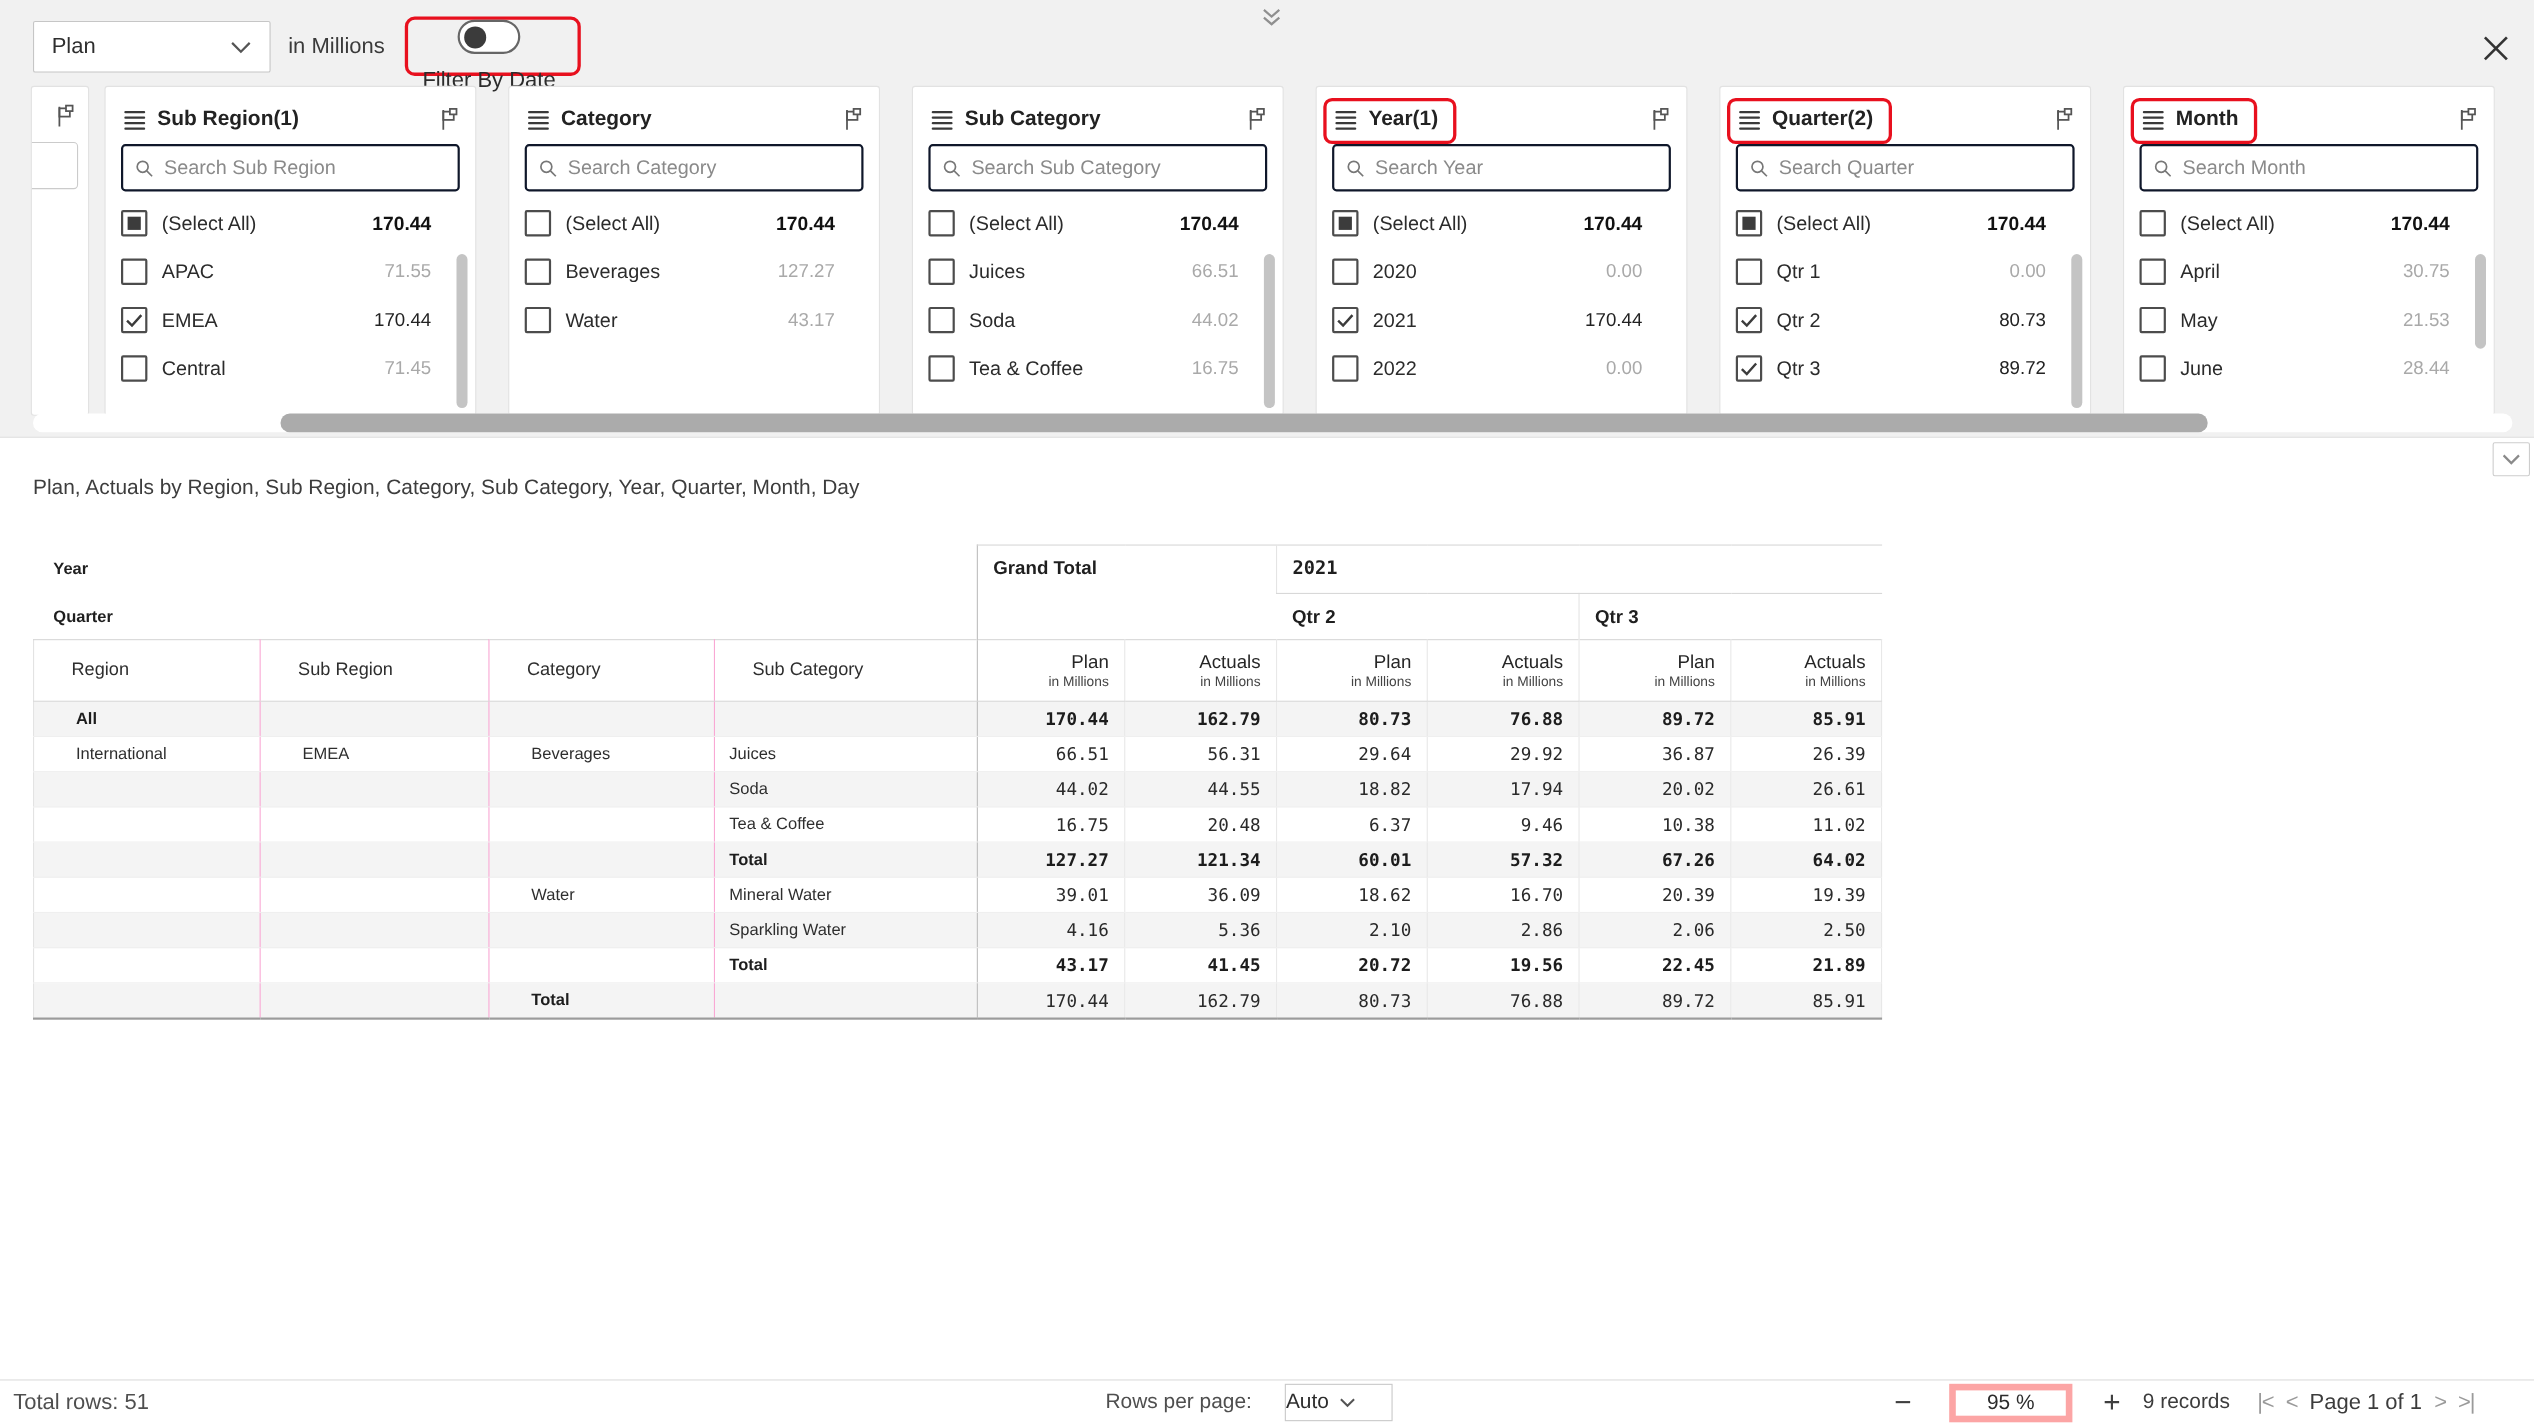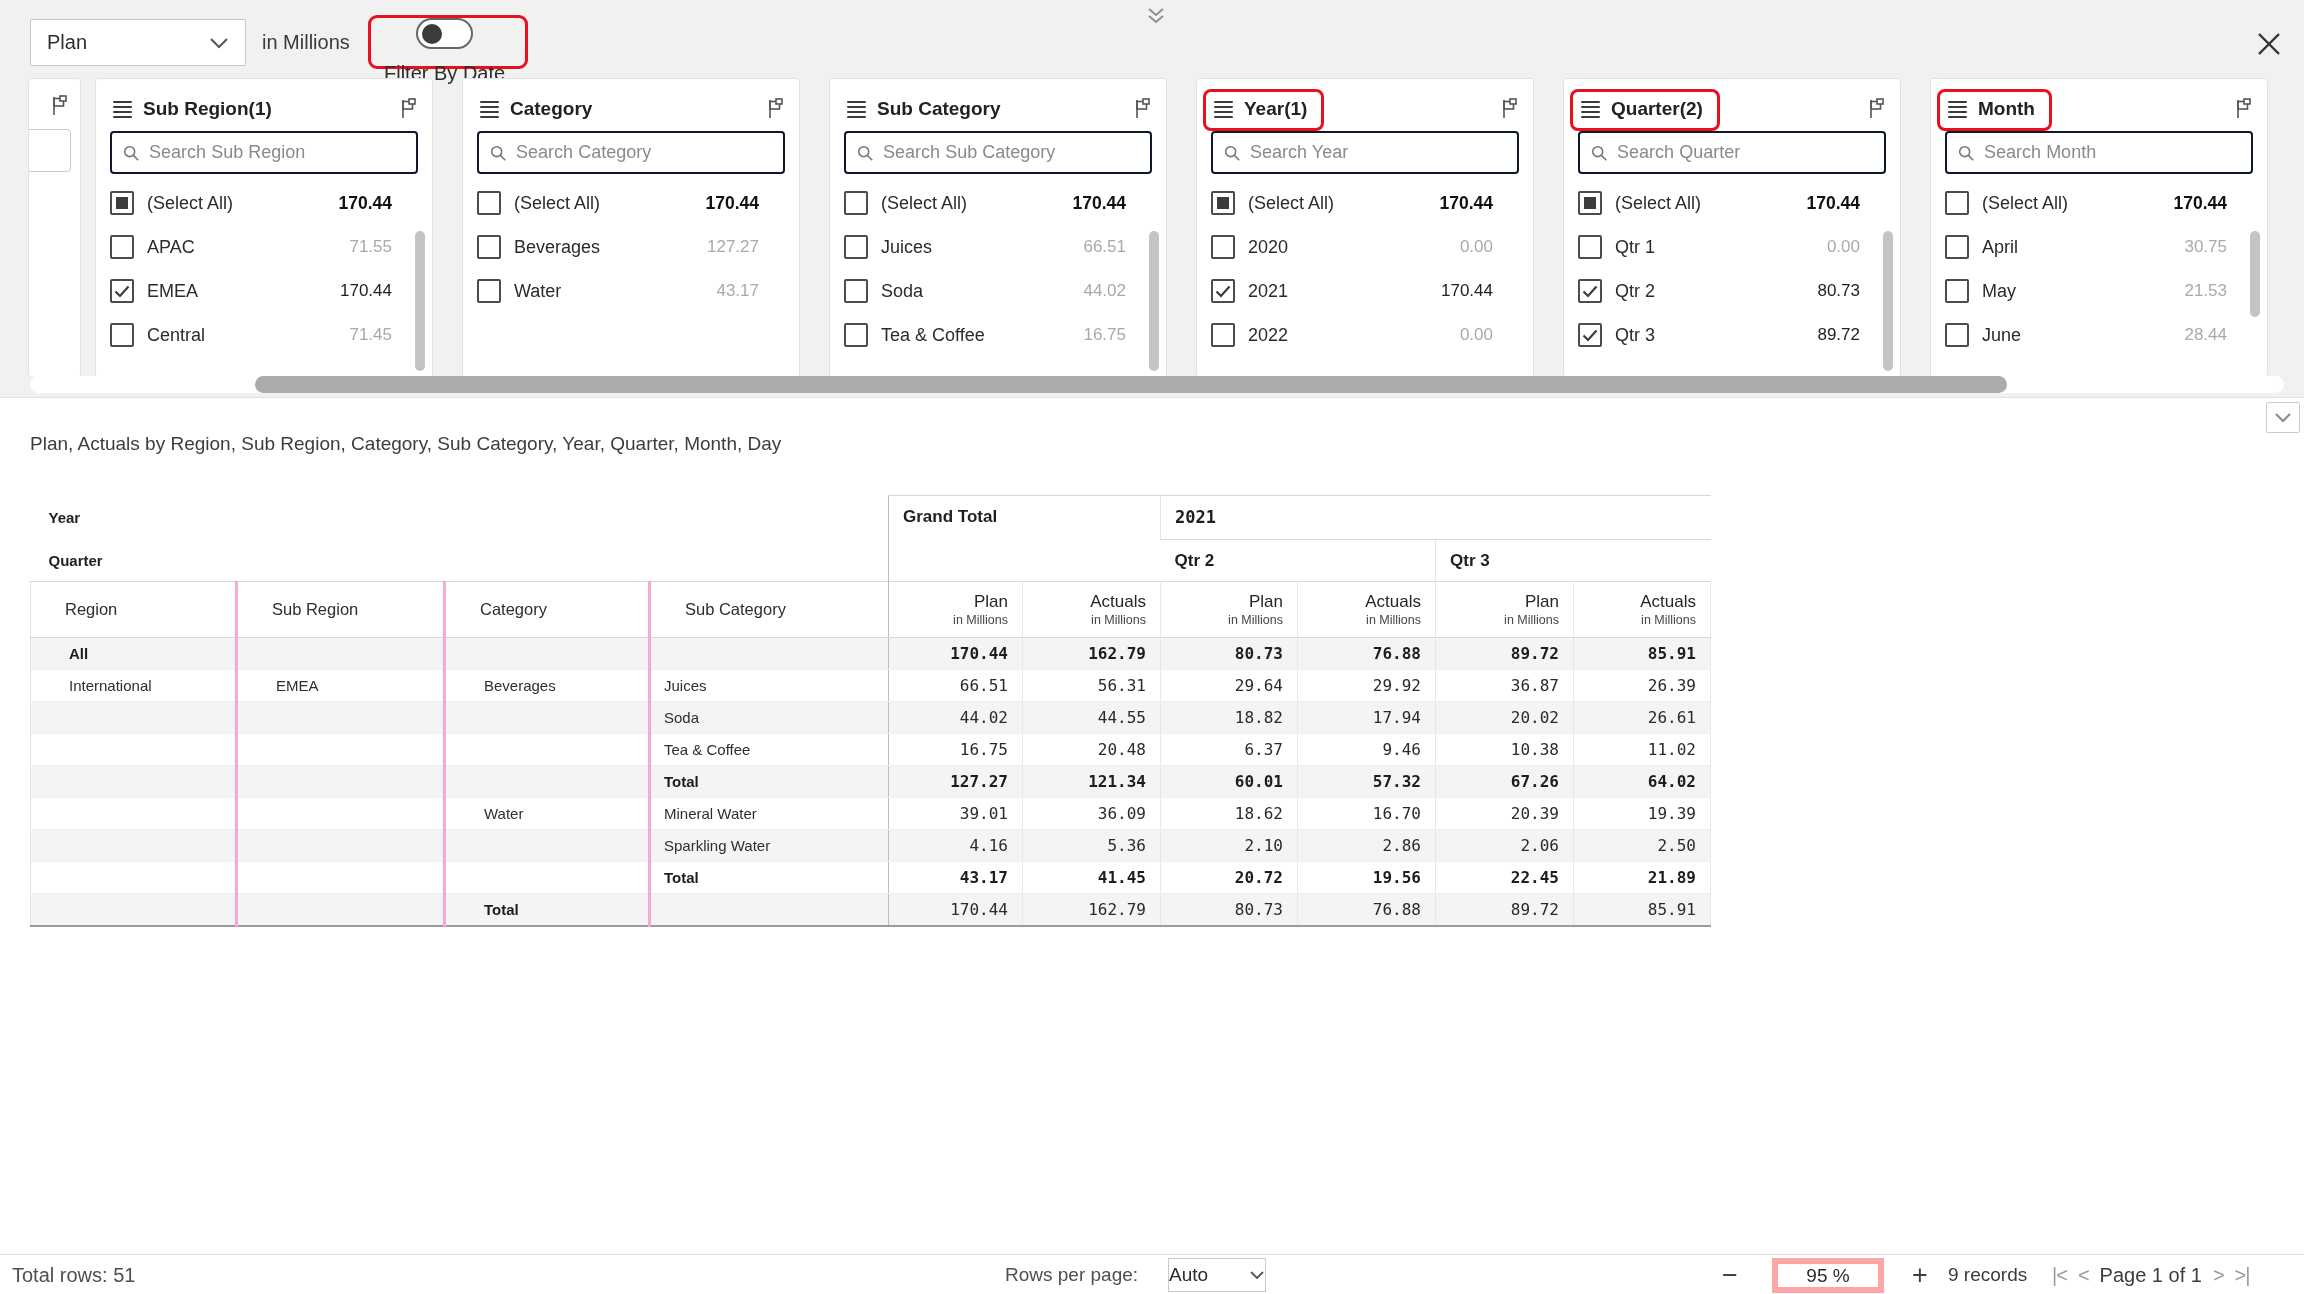--- a/index.html
+++ b/index.html
@@ -103,34 +103,34 @@
   .qtr-cell { font-size:17px; font-weight:bold; color:#1f1f1f; padding-left:14px; }
   .qtr-cell.q3 { border-left:1px solid #e4e4e4; }
   .hrow3 td { height:56px; border-top:1px solid #d8d8d8; border-bottom:1px solid #d8d8d8; }
   .hrow3 .rh { font-size:16.5px; color:#2e2e2e; padding-left:34px; }
   .hrow3 .mh { text-align:right; padding-right:14px; }
   .mh .m { font-size:17px; color:#262626; }
   .mh .mm { font-size:12.5px; color:#444; margin-top:1px; }
   .brow td { height:32px; border-bottom:1px solid #efefef; }
   .brow.alt td { background:#f4f4f4; }
   .brow.last td { border-bottom:2px solid #9b9b9b; }
-  .col-sep { border-right:3px solid #f9a8d4; }
+  .col-sep { border-right:1px solid #f9a8d4; }
   .col-sep-dark { border-right:1px solid #bdbdbd; }
   .col-sep-light { border-right:1px solid #e8e8e8; }
   .col-first { border-left:1px solid #e3e3e3; }
 
   
   .footer { position:absolute; left:0; top:1254px; width:2304px; height:40px;
     background:#fff; border-top:1px solid #dcdcdc; }
   .footer .item { position:absolute; top:0; height:40px; display:flex; align-items:center; }
   .total-rows { left:12px; font-size:20px; color:#4f4f4f; }
   .rpp-label { left:1005px; font-size:19px; color:#4f4f4f; }
   .rpp-box { left:1168px; top:3px !important; height:34px !important; width:98px;
     border:1px solid #c9c9c9; background:#fff; display:flex; align-items:center;
-    justify-content:space-between; gap:9px; cursor:pointer; font-size:19px; color:#2c2c2c; }
+    justify-content:flex-start; gap:9px; cursor:pointer; font-size:19px; color:#2c2c2c; }
   .zoom-minus { left:1722px; font-size:27px; color:#3f3f3f; cursor:pointer; }
   .zoom-box { left:1772px; top:3px !important; height:35px !important; width:112px;
     border:6px solid #fca5a5; background:#fff; display:flex; align-items:center;
     justify-content:center; font-size:19px; color:#2c2c2c; }
   .zoom-plus { left:1912px; font-size:27px; color:#3f3f3f; cursor:pointer; }
   .records { left:1948px; font-size:19px; color:#3c3c3c; }
   .pager { left:2052px; gap:11px; font-size:20px; color:#9a9a9a; }
   .pager .pg-btn { cursor:pointer; letter-spacing:-1px; white-space:nowrap; }
   .pager .pg-text { color:#3c3c3c; }
 </style>

